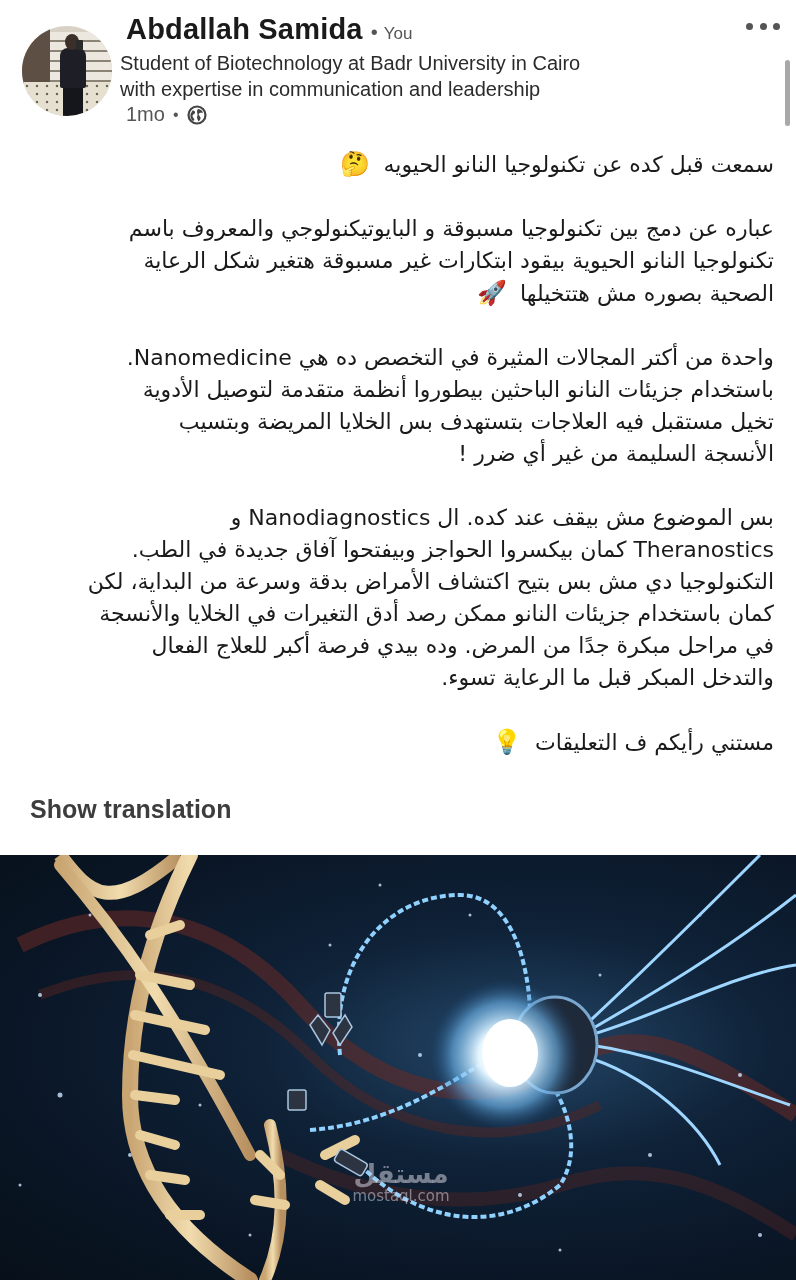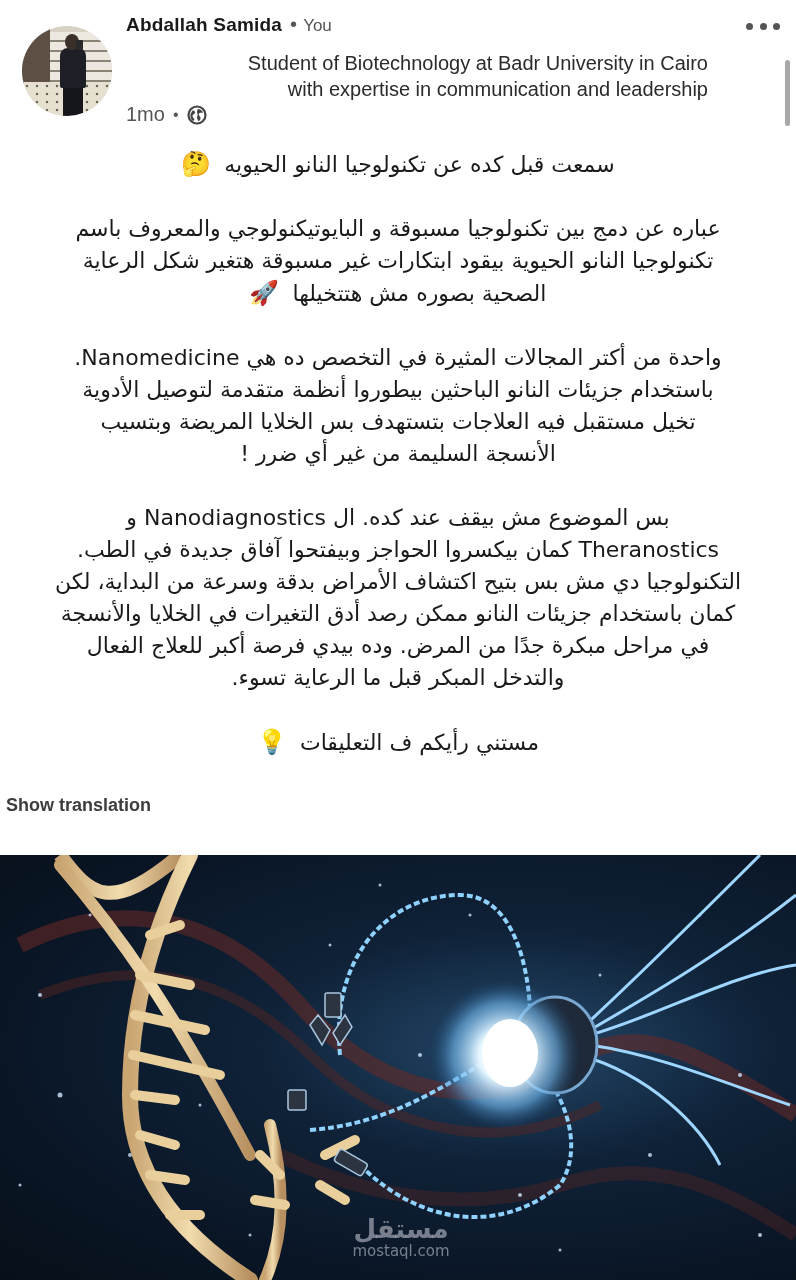--- a/index.html
+++ b/index.html
@@ -22,46 +22,46 @@
   .avatar .stairs { position: absolute; left: 28px; top: 6px; width: 62px; height: 52px;
     background: repeating-linear-gradient(180deg, #ece8df 0 8px, #8b8375 8px 10px); }
   .avatar .floor { position: absolute; left: 0; top: 56px; width: 90px; height: 34px;
     background: radial-gradient(circle, #6c6455 1.4px, transparent 1.6px) 0 0/10px 8px, #e6e0d1; }
   .avatar .person-body { position: absolute; left: 38px; top: 22px; width: 26px; height: 40px; background: #1d1e26; border-radius: 8px 8px 2px 2px; }
   .avatar .person-legs { position: absolute; left: 41px; top: 58px; width: 20px; height: 32px; background: #15161c; }
   .avatar .person-head { position: absolute; left: 43px; top: 8px; width: 14px; height: 16px; background: #3b2f2a; border-radius: 50%; }
   .avatar .phone { position: absolute; left: 54px; top: 14px; width: 7px; height: 10px; background: #2a2a2a; border-radius: 1px; }
 
   .author-line { position: absolute; left: 126px; top: 13px; display: flex; align-items: baseline; white-space: nowrap; }
-  .author-name { font-size: 19px; font-weight: 700; color: #1a1a1a; letter-spacing: 0.2px; }
+  .author-name { font-size: 29px; font-weight: 700; color: #1a1a1a; letter-spacing: 0.2px; }
   .author-sep { font-size: 20px; color: #555; margin: 0 6px 0 8px; }
   .author-you { font-size: 17px; color: #555; }
-  .headline { position: absolute; left: 108px; top: 50px; width: 600px; font-size: 20px; line-height: 26px; color: #2b2b2b; text-align: right; }
+  .headline { position: absolute; left: 120px; top: 50px; width: 600px; font-size: 20px; line-height: 26px; color: #2b2b2b; }
   .meta-line { position: absolute; left: 126px; top: 103px; display: flex; align-items: center; font-size: 20px; color: #555; text-align: right; }
   .meta-sep { margin: 0 8px; font-size: 16px; }
   .globe-icon { width: 20px; height: 20px; display: inline-block; }
 
   .more-button { position: absolute; left: 746px; top: 16px; width: 34px; height: 20px; display: flex; align-items: center; justify-content: space-between; cursor: pointer; }
   .more-button .dot { width: 7px; height: 7px; border-radius: 50%; background: #555; }
 
   .scrollbar { position: absolute; left: 785px; top: 60px; width: 5px; height: 66px; border-radius: 3px; background: #a8a8a8; }
 
   
-  .post-body { position: absolute; left: 22px; top: 148px; width: 752px; direction: rtl; text-align: center; font-family: "DejaVu Sans", sans-serif; color: #1a1a1a; }
+  .post-body { position: absolute; left: 22px; top: 148px; width: 752px; direction: rtl; text-align: right; font-family: "DejaVu Sans", sans-serif; color: #1a1a1a; }
   .para { font-size: 22px; line-height: 32px; margin-bottom: 32px; }
   .para .line { display: block; }
   .emoji { font-size: 24px; display: inline-block; margin-right: 6px; }
 
-  .show-translation { position: absolute; left: 6px; top: 795px; font-size: 18px; font-weight: 700; color: #3d3d3d; cursor: pointer; font-family: "Liberation Sans", sans-serif; }
+  .show-translation { position: absolute; left: 30px; top: 795px; font-size: 25px; font-weight: 700; color: #3d3d3d; cursor: pointer; font-family: "Liberation Sans", sans-serif; }
 
   
   .post-image { position: absolute; left: 0; top: 855px; width: 796px; height: 425px; overflow: hidden; cursor: pointer;
     background: radial-gradient(ellipse at 65% 45%, #24486a 0%, #0f2238 35%, #0a1626 70%, #071019 100%); }
   .post-image svg { position: absolute; left: 0; top: 0; }
-  .watermark { position: absolute; left: 346px; top: 1215px; width: 110px; text-align: center; color: rgba(210,210,220,0.55); font-family: "DejaVu Sans", sans-serif; }
+  .watermark { position: absolute; left: 346px; top: 1160px; width: 110px; text-align: center; color: rgba(210,210,220,0.55); font-family: "DejaVu Sans", sans-serif; }
   .watermark .ar { font-size: 26px; font-weight: 700; line-height: 28px; }
   .watermark .en { font-size: 15px; line-height: 16px; }
 </style>
 </head>
 <body>
 
 <div class="page">
 
   <div class="post-header">
     <div class="avatar">

